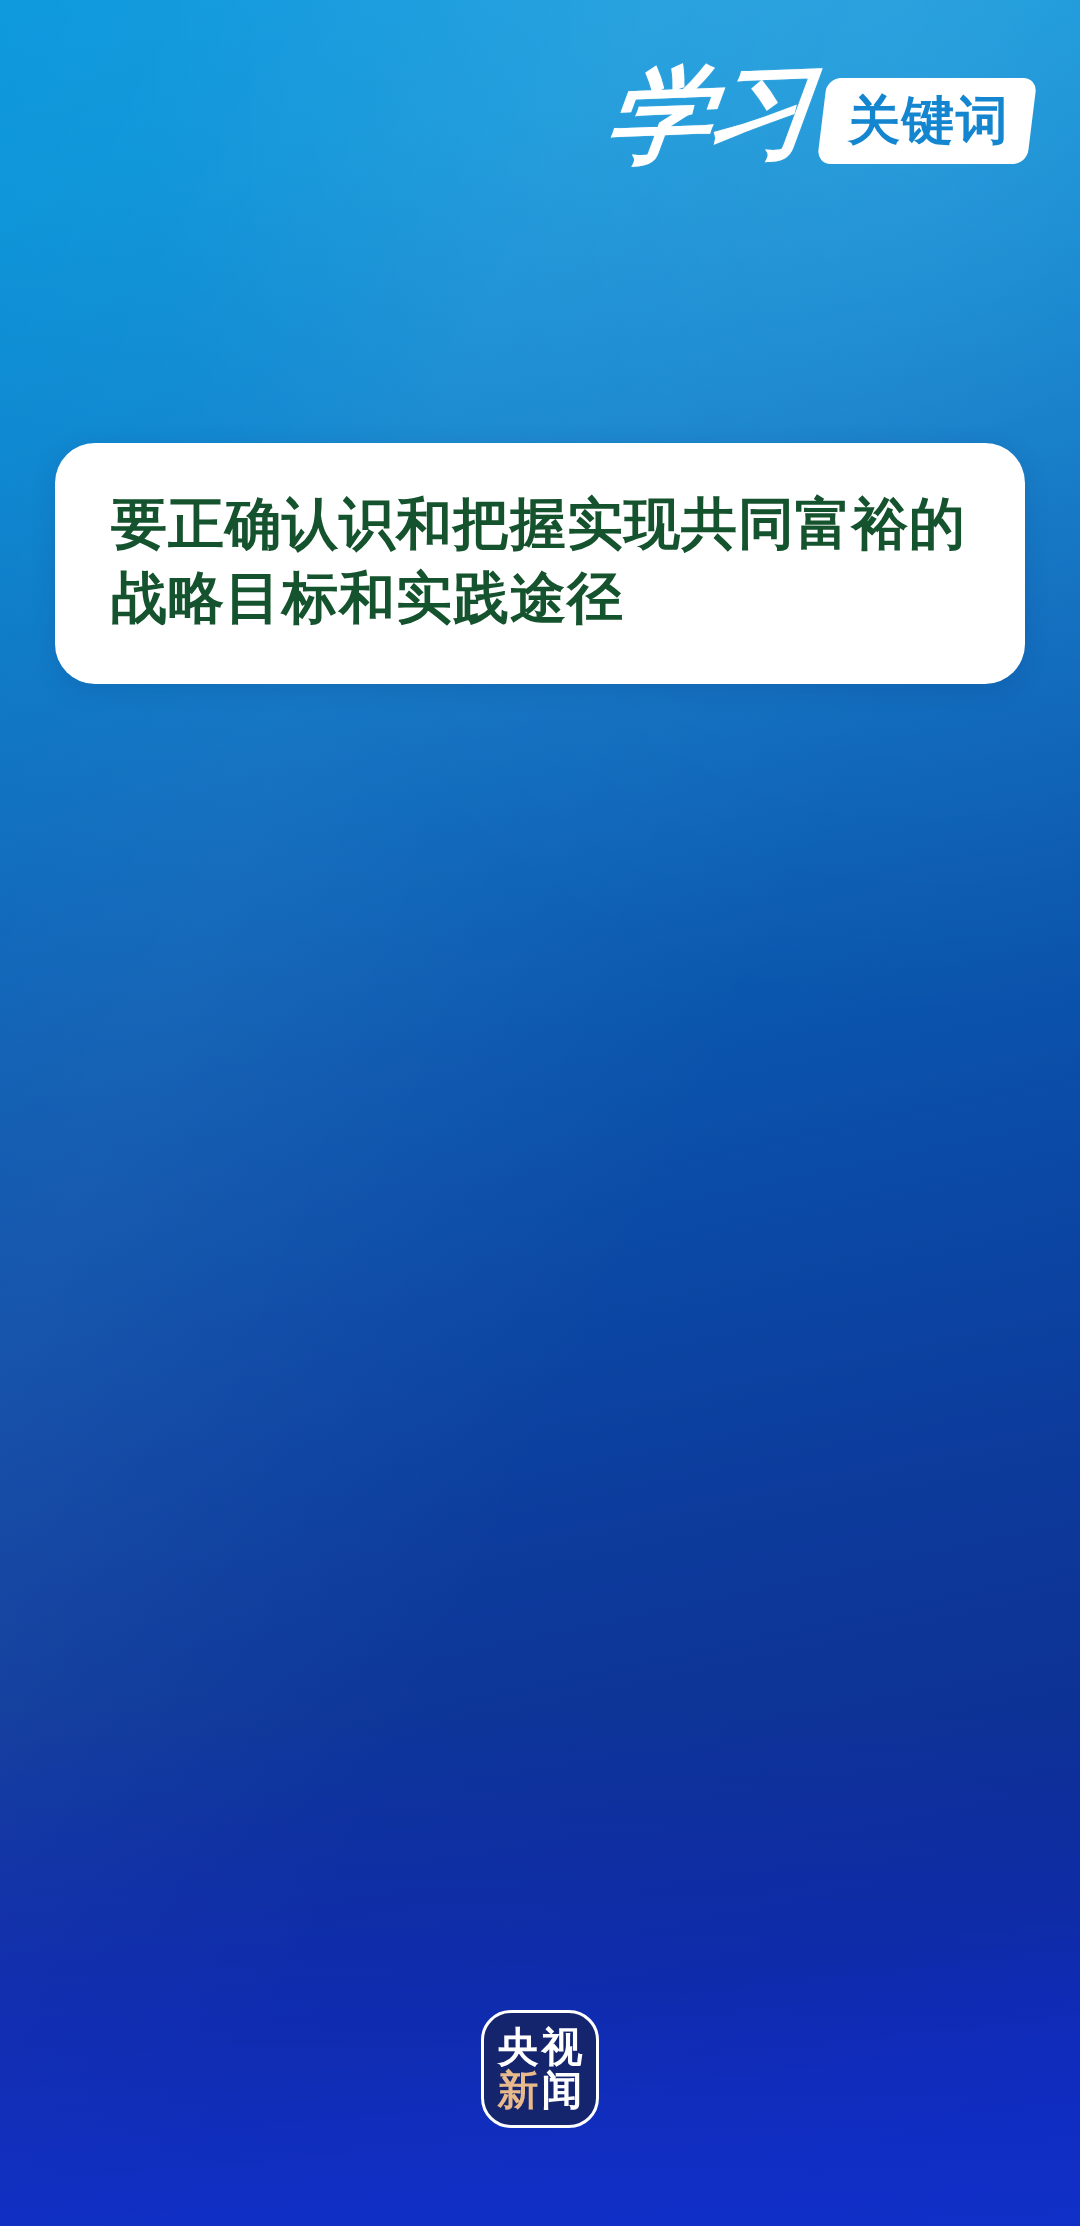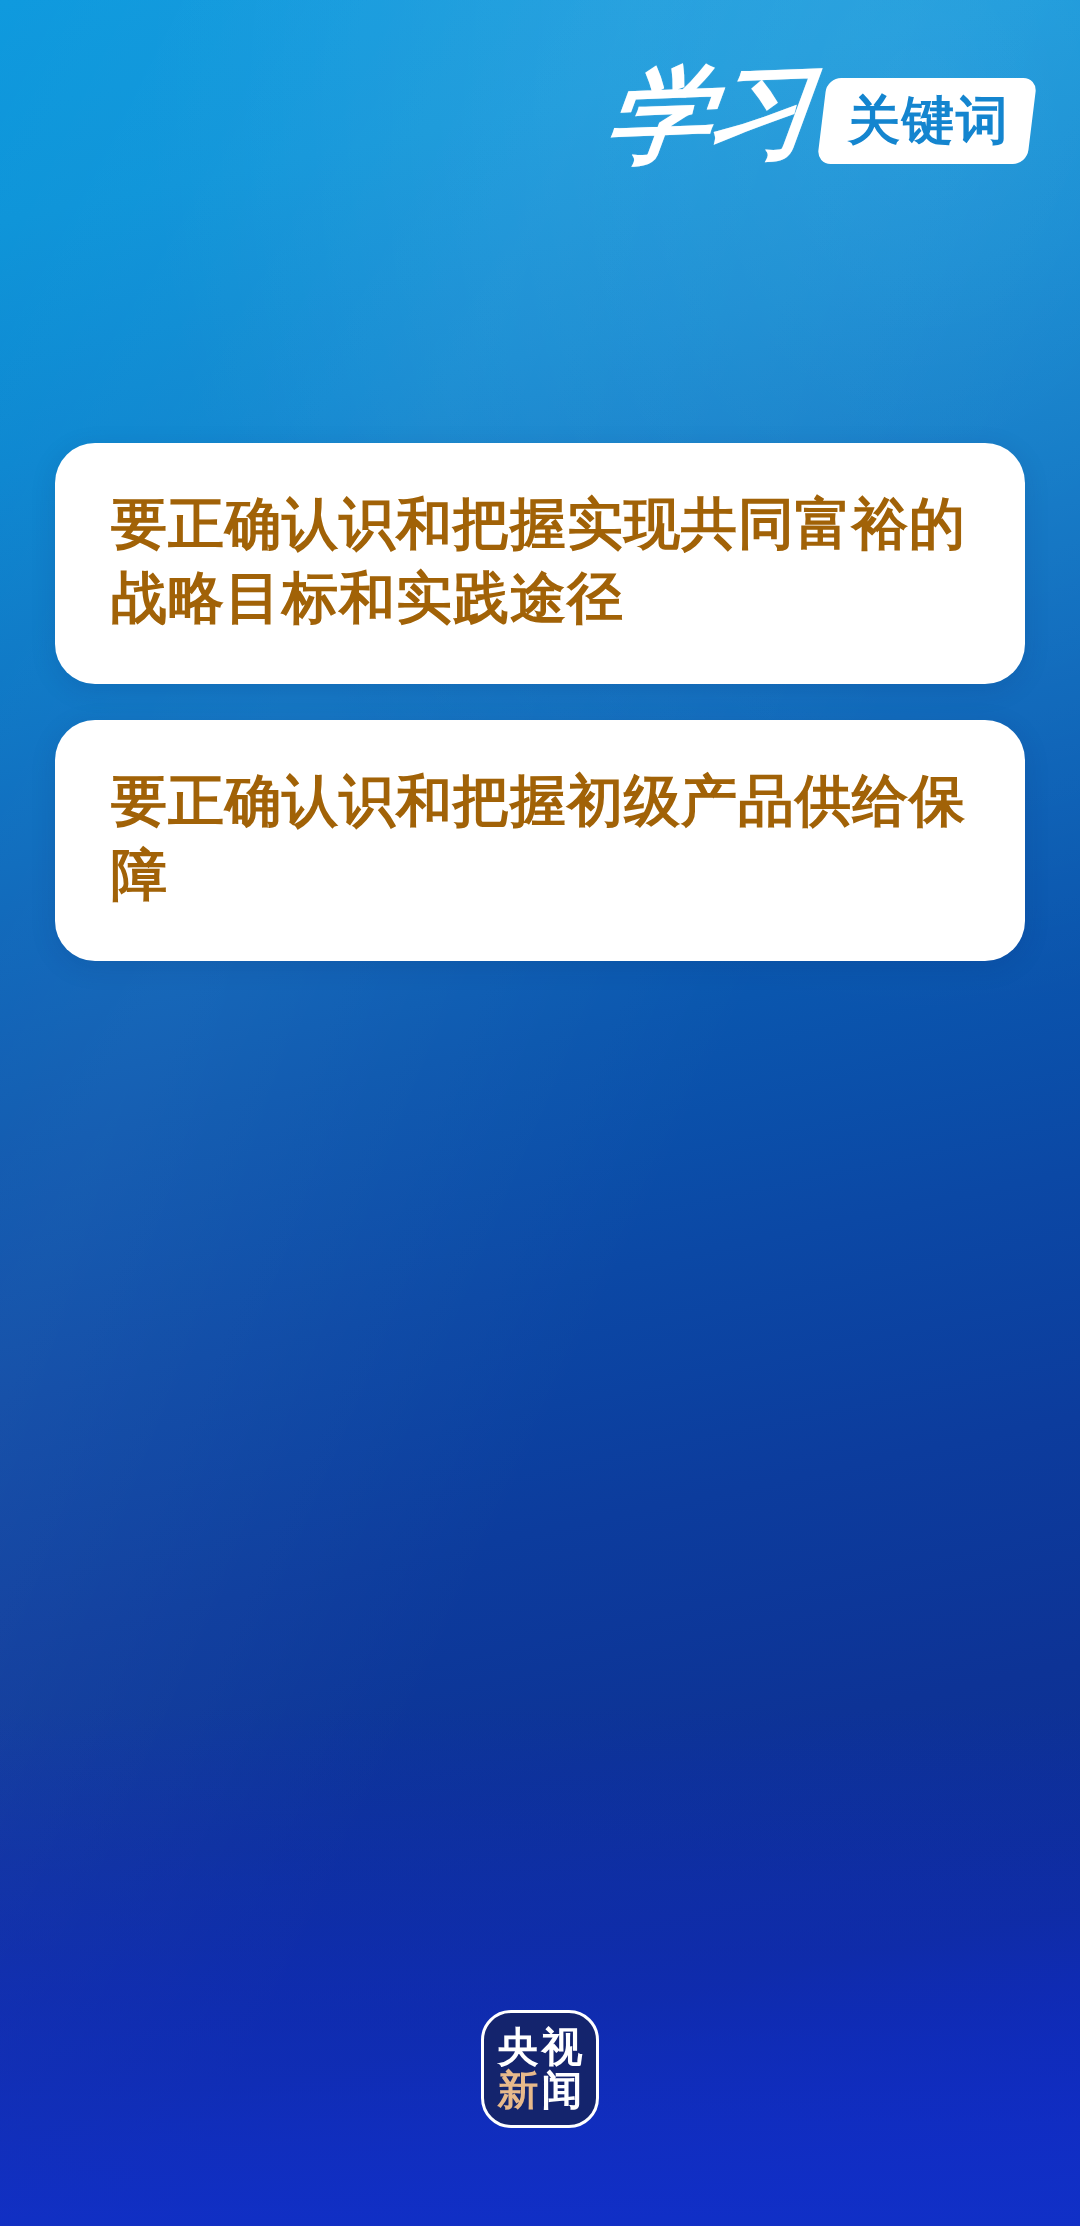--- a/index.html
+++ b/index.html
@@ -118,21 +118,21 @@
   }
 
   .card {
     background:#ffffff;
     border-radius:40px;
     padding:44px 56px 48px 56px;
     box-shadow:0 6px 26px rgba(4,30,90,0.13);
   }
 
   .card-text {
-    color:#a16207;
+    color:#14532d;
     font-size:56px;
     font-weight:700;
     line-height:1.33;
     letter-spacing:1px;
     word-break:break-all;
   }
 
   
   .footer {
     position:absolute;
@@ -182,23 +182,20 @@
     </div>
   </div>
 
   <div class="cards">
 
     <div class="card">
       <div class="card-text">要正确认识和把握实现共同富裕的战略目标和实践途径</div>
     </div>
 
 
-    <div class="card">
-      <div class="card-text">要正确认识和把握初级产品供给保障</div>
-    </div>
 
 
 
   </div>
 
   <div class="footer">
     <div class="cctv-logo">
       <div class="cctv-row">
         <span class="cctv-g">央</span>
         <span class="cctv-g">视</span>

